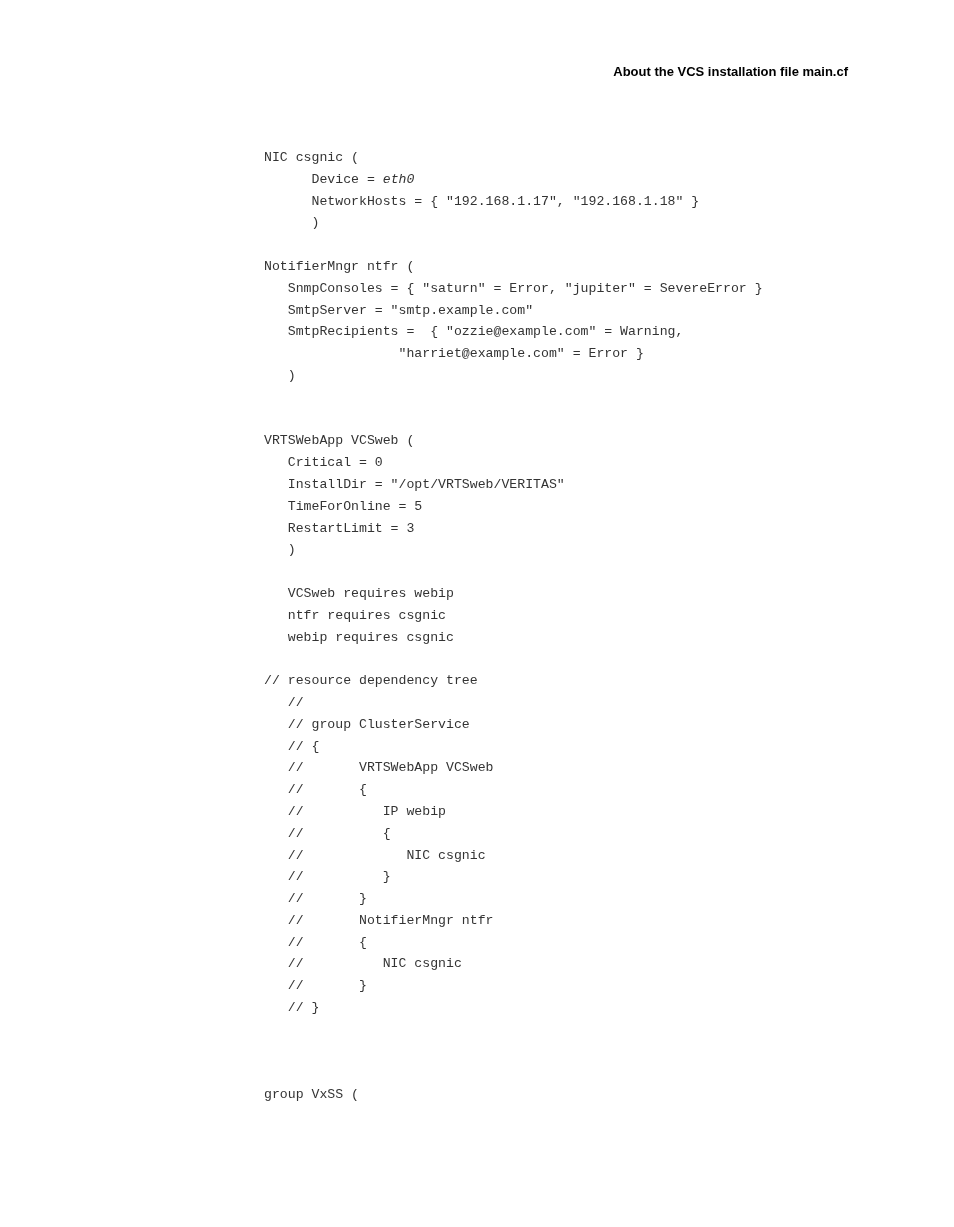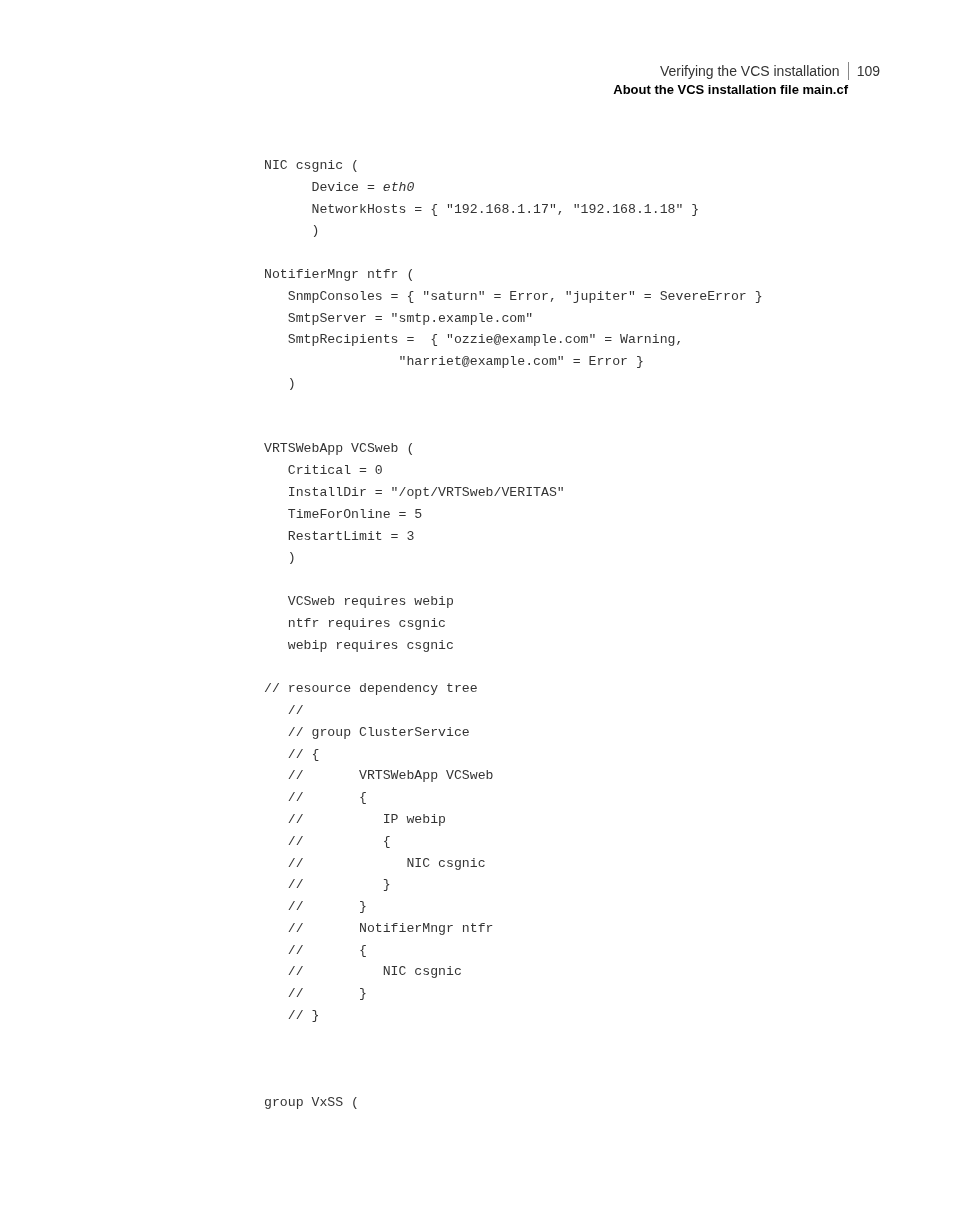--- a/index.html
+++ b/index.html
@@ -38,41 +38,36 @@
   }
   .header-line2 {
     font-size: 13px;
     font-weight: bold;
     color: #000;
     margin-top: 2px;
     padding-right: 32px;
   }
   .code-block {
     position: absolute;
-    top: 155px;
+    top: 147px;
     left: 264px;
     font-family: "Courier New", Courier, monospace;
     font-size: 13.2px;
     line-height: 21.8px;
     white-space: pre;
     color: #333;
   }
   .italic {
     font-style: italic;
   }
 </style>
 </head>
 <body>
 
 <div class="header">
-  <div class="header-line1">
-    <span class="header-title">Verifying the VCS installation</span>
-    <span class="header-divider"></span>
-    <span class="header-pagenum">109</span>
-  </div>
   <div class="header-line2">About the VCS installation file main.cf</div>
 </div>
 
 <div class="code-block"><span>NIC csgnic (</span>
 <span>      Device = </span><span class="italic">eth0</span>
 <span>      NetworkHosts = { "192.168.1.17", "192.168.1.18" }</span>
 <span>      )</span>
 <span></span>
 <span>NotifierMngr ntfr (</span>
 <span>   SnmpConsoles = { "saturn" = Error, "jupiter" = SevereError }</span>

